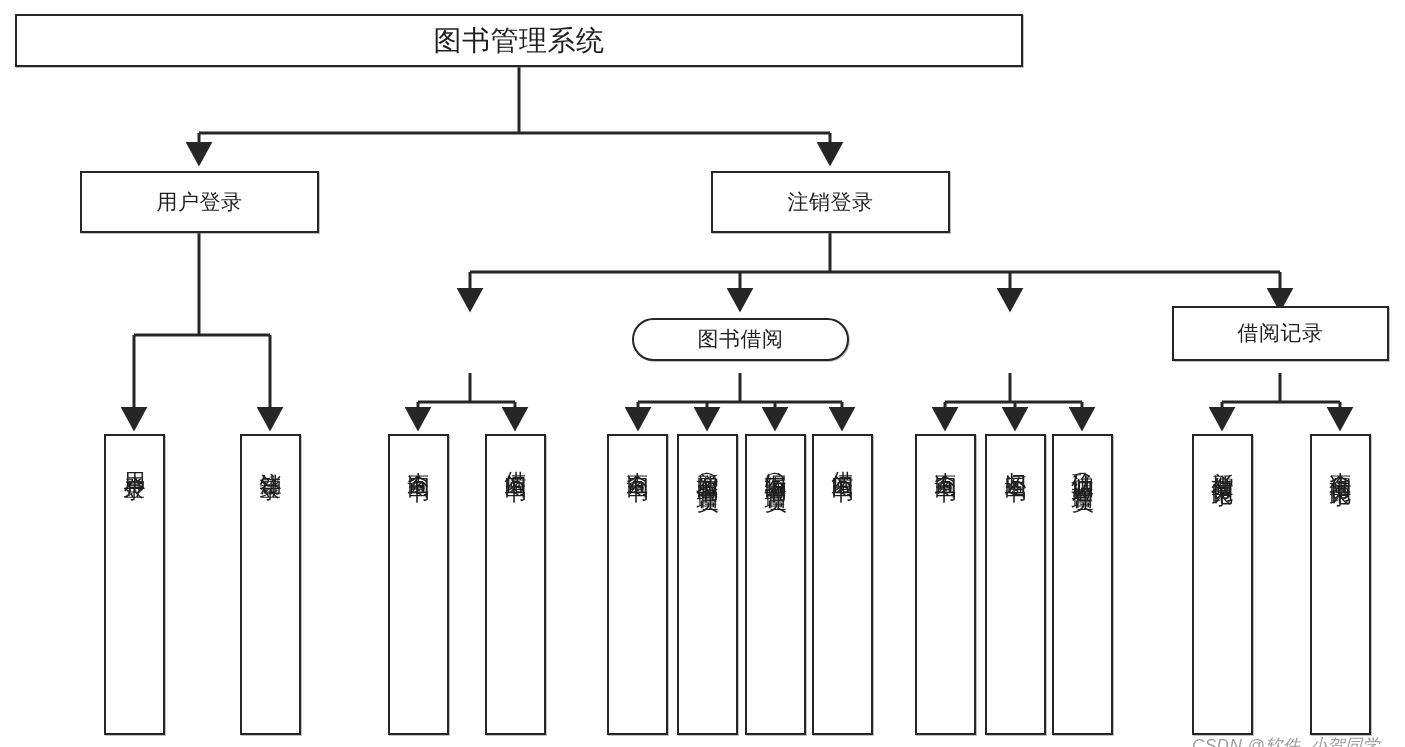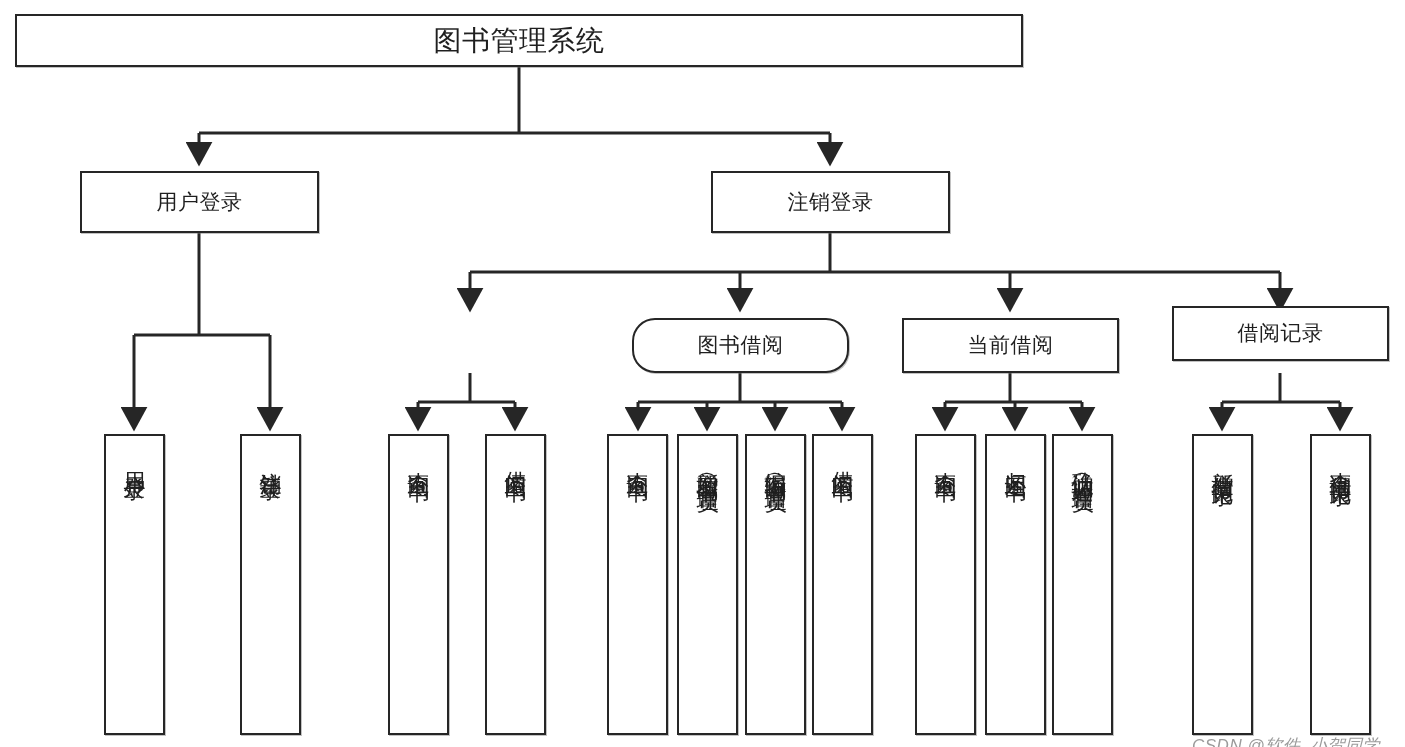--- a/index.html
+++ b/index.html
@@ -128,25 +128,22 @@
     <span class="label">图书管理系统</span>
   </div>
 
   <div class="node horiz" style="left:80px; top:171px; width:239px; height:62px;">
     <span class="label">用户登录</span>
   </div>
   <div class="node horiz" style="left:711px; top:171px; width:239px; height:62px;">
     <span class="label">注销登录</span>
   </div>
 
-  <div class="node horiz" style="left:632px; top:318px; width:217px; height:55px;border-radius:23px;">
+  <div class="node horiz" style="left:632px; top:318px; width:217px; height:43px;border-radius:23px;">
     <span class="label">图书借阅</span>
-  </div>
-  <div class="node horiz" style="left:902px; top:318px; width:217px; height:55px;">
-    <span class="label">当前借阅</span>
   </div>
   <div class="node horiz" style="left:1172px; top:306px; width:217px; height:55px;">
     <span class="label">借阅记录</span>
   </div>
 
   <div class="node vert" style="left:104px; top:434px; width:61px; height:301px;">
     <span class="label">用户登录</span>
   </div>
   <div class="node vert" style="left:240px; top:434px; width:61px; height:301px;">
     <span class="label">注销登录</span>

